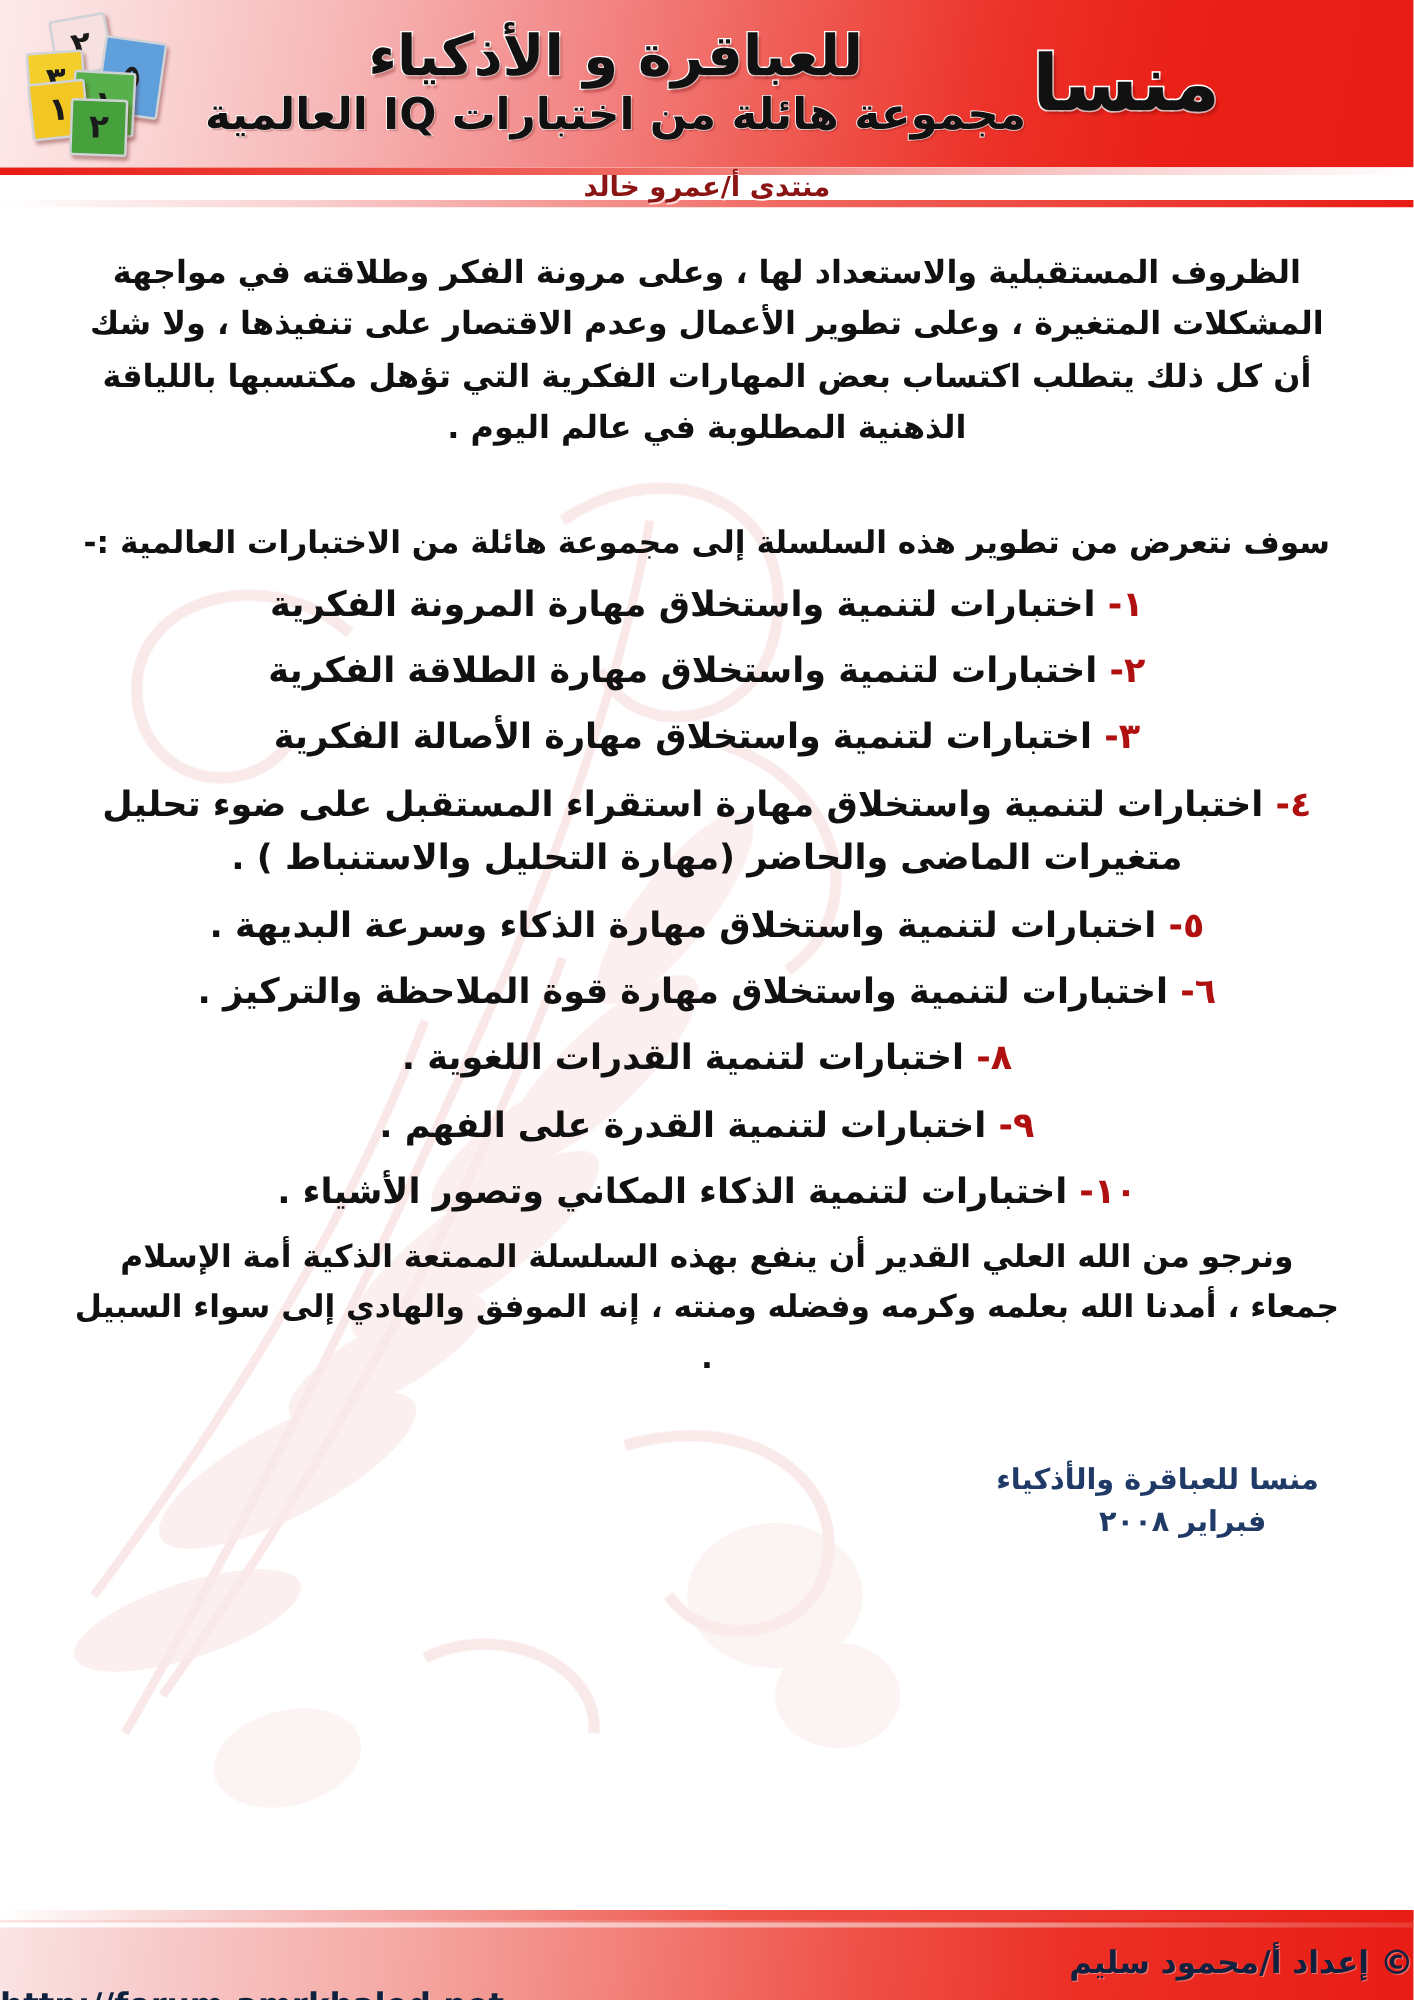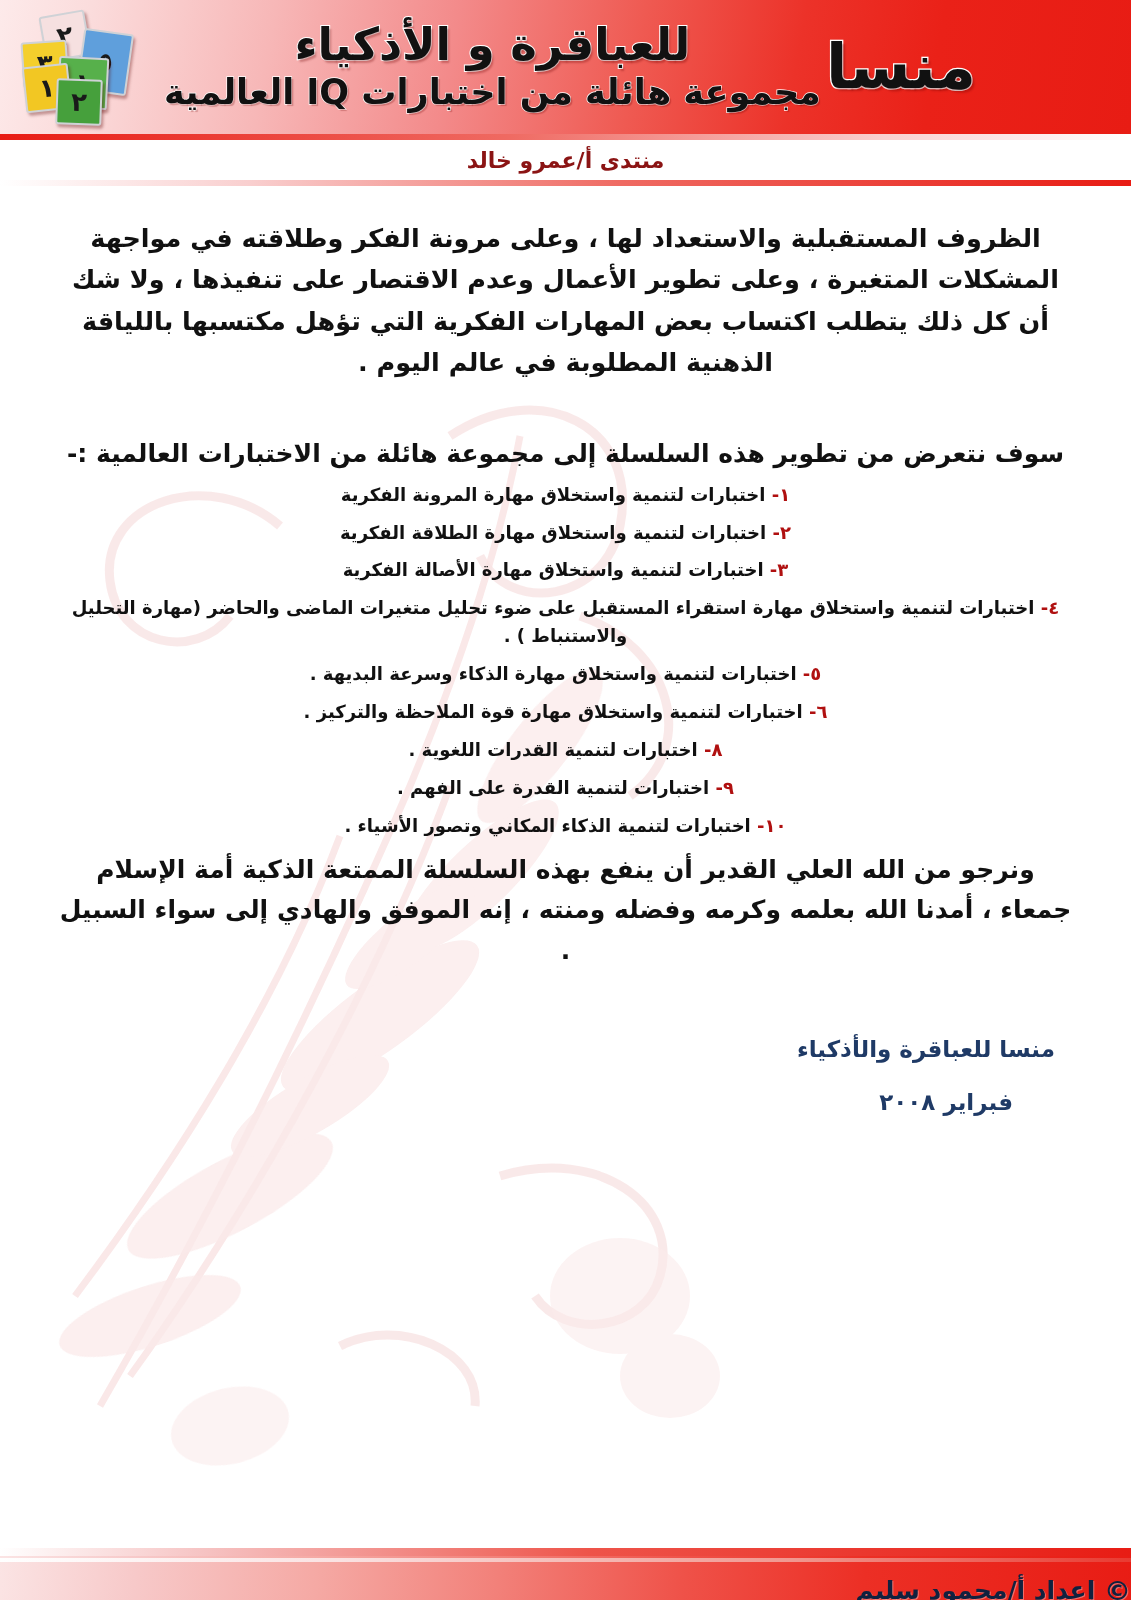--- a/index.html
+++ b/index.html
@@ -117,21 +117,21 @@
     -webkit-text-stroke: 1.4px #ffffff;
     paint-order: stroke fill;
     text-shadow: 2px 2px 1px rgba(110,0,0,.25);
     white-space: nowrap;
   }
 
   
   .subbar {
     position: relative;
     width: 100%;
-    height: 52px;
+    height: 32px;
     background: #ffffff;
     display: flex;
     align-items: center;
     justify-content: center;
   }
   .subbar::before {
     content: "";
     position: absolute;
     left: 0; right: 0; top: 0;
     height: 6px;
@@ -196,21 +196,21 @@
     font-weight: bold;
     text-align: center;
     margin: 0 0 8px 0;
   }
   .list {
     list-style: none;
     margin: 0;
     padding: 0;
   }
   .list li {
-    font-size: 18px;
+    font-size: 28px;
     line-height: 1.55;
     color: #111111;
     font-weight: bold;
     text-align: center;
     margin: 0 0 10px 0;
     padding: 0;
   }
   .num {
     color: #b01010;
     font-weight: bold;
@@ -231,21 +231,20 @@
     margin-top: 62px;
     text-align: right;
     padding-right: 18px;
   }
   .sig-line {
     font-size: 23px;
     font-weight: bold;
     color: #1f3a66;
     line-height: 1.45;
     letter-spacing: 1px;
-    margin-top: 20px;
   }
   .sig-line.date {
     padding-right: 42px;
   }
 
   
   .footer {
     position: relative;
     width: 100%;
     height: 115px;

